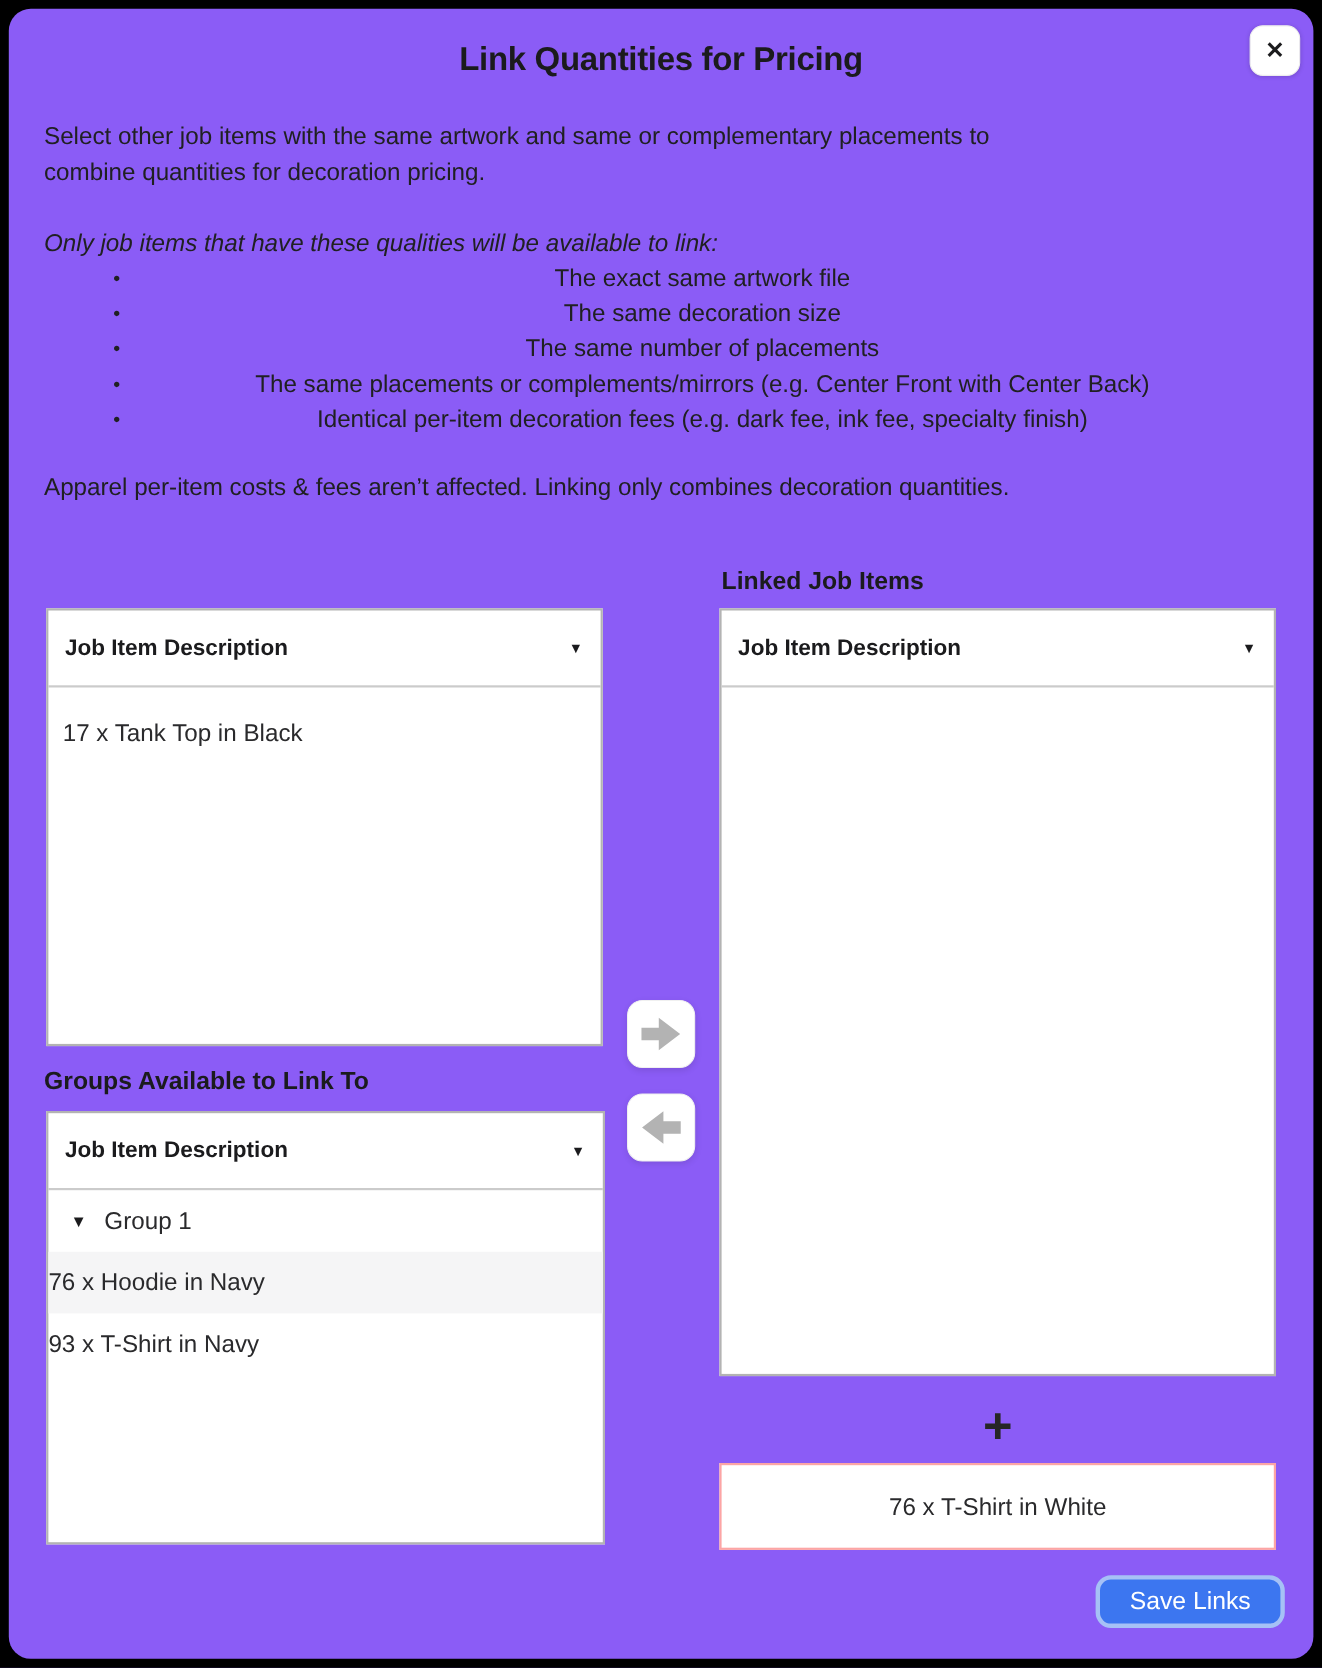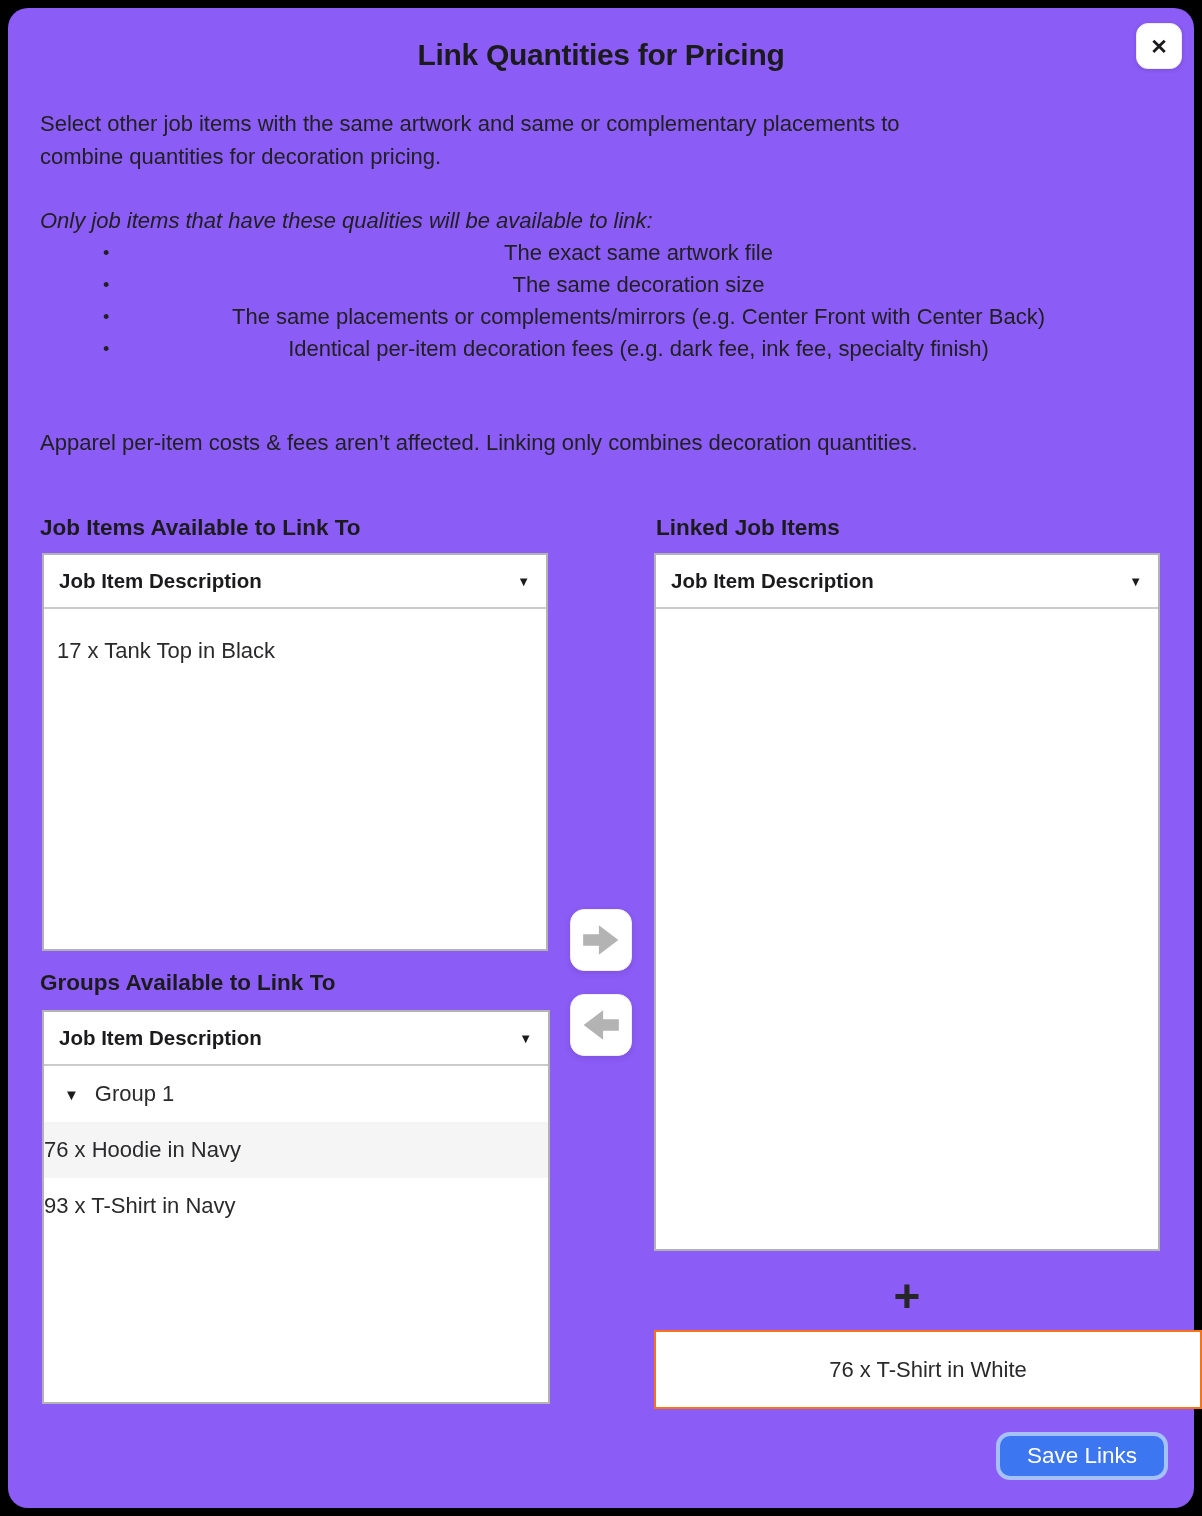--- a/index.html
+++ b/index.html
@@ -54,21 +54,21 @@
   .h-groups { left:32px; top:962px; }
 
   .listbox {
     position:absolute; background:#fff; border:2px solid #b3b3b3;
   }
   .lb-avail  { left:34px;  top:545px;  width:506px; height:398px; }
   .lb-linked { left:646px; top:545px;  width:506px; height:698px; }
   .lb-groups { left:34px;  top:1002px; width:508px; height:394px; }
 
   .lb-header {
-    height:54px; border-bottom:2px solid #cbcbcb;
+    height:70px; border-bottom:2px solid #cbcbcb;
     display:flex; align-items:center; justify-content:space-between;
     padding:0 16px 0 15px; cursor:pointer;
   }
   .lb-header .col-label { font-size:20.5px; font-weight:700; color:#1b1b1d; }
   .lb-header .caret { font-size:13px; color:#1b1b1d; }
 
   .lb-body { position:relative; }
 
   .plain-item { font-size:22px; color:#2a2a2c; padding-top:29px; padding-left:13px; cursor:default; }
   .lb-linked .plain-item { padding-left:41px; }
@@ -94,22 +94,22 @@
   .arrow-left-btn  { top:986px; }
   .arrow-btn svg { display:block; }
 
   .plus-sign {
     position:absolute; left:646px; top:1256px; width:506px;
     text-align:center; font-size:46px; font-weight:700; color:#262626; line-height:1.6;
     line-height:64px;
   }
 
   .target-box {
-    position:absolute; left:646px; top:1322px; width:548px; height:79px;
-    border:2px solid #f97316; background:#fff;
+    position:absolute; left:646px; top:1322px; width:506px; height:79px;
+    border:2px solid #fca5a5; background:#fff;
     display:flex; align-items:center; justify-content:center;
     font-size:22px; color:#2a2a2c;
   }
 
   .save-btn {
     position:absolute; right:26px; top:1424px;
     border:4px solid #a6c1f6; border-radius:14px; background:#3c76f0;
     padding:7px 27px; cursor:pointer;
   }
   .save-btn .label { color:#fff; font-size:22.5px; font-weight:500; font-family:"Liberation Sans", sans-serif; }
@@ -127,27 +127,27 @@
     </div>
 
     <div class="intro">Select other job items with the same artwork and same or complementary placements to
 combine quantities for decoration pricing.</div>
 
     <div class="qualifier-intro">Only job items that have these qualities will be available to link:</div>
 
     <ul class="qualities">
       <li>The exact same artwork file</li>
       <li>The same decoration size</li>
+      <li>The same number of placements</li>
       <li>The same placements or complements/mirrors (e.g. Center Front with Center Back)</li>
       <li>Identical per-item decoration fees (e.g. dark fee, ink fee, specialty finish)</li>
     </ul>
 
     <div class="note">Apparel per-item costs &amp; fees aren’t affected. Linking only combines decoration quantities.</div>
 
-    <div class="section-heading h-avail">Job Items Available to Link To</div>
     <div class="section-heading h-linked">Linked Job Items</div>
     <div class="section-heading h-groups">Groups Available to Link To</div>
 
     <div class="listbox lb-avail">
       <div class="lb-header">
         <span class="col-label">Job Item Description</span>
         <span class="caret">▼</span>
       </div>
       <div class="lb-body">
         <div class="plain-item">17 x Tank Top in Black</div>

